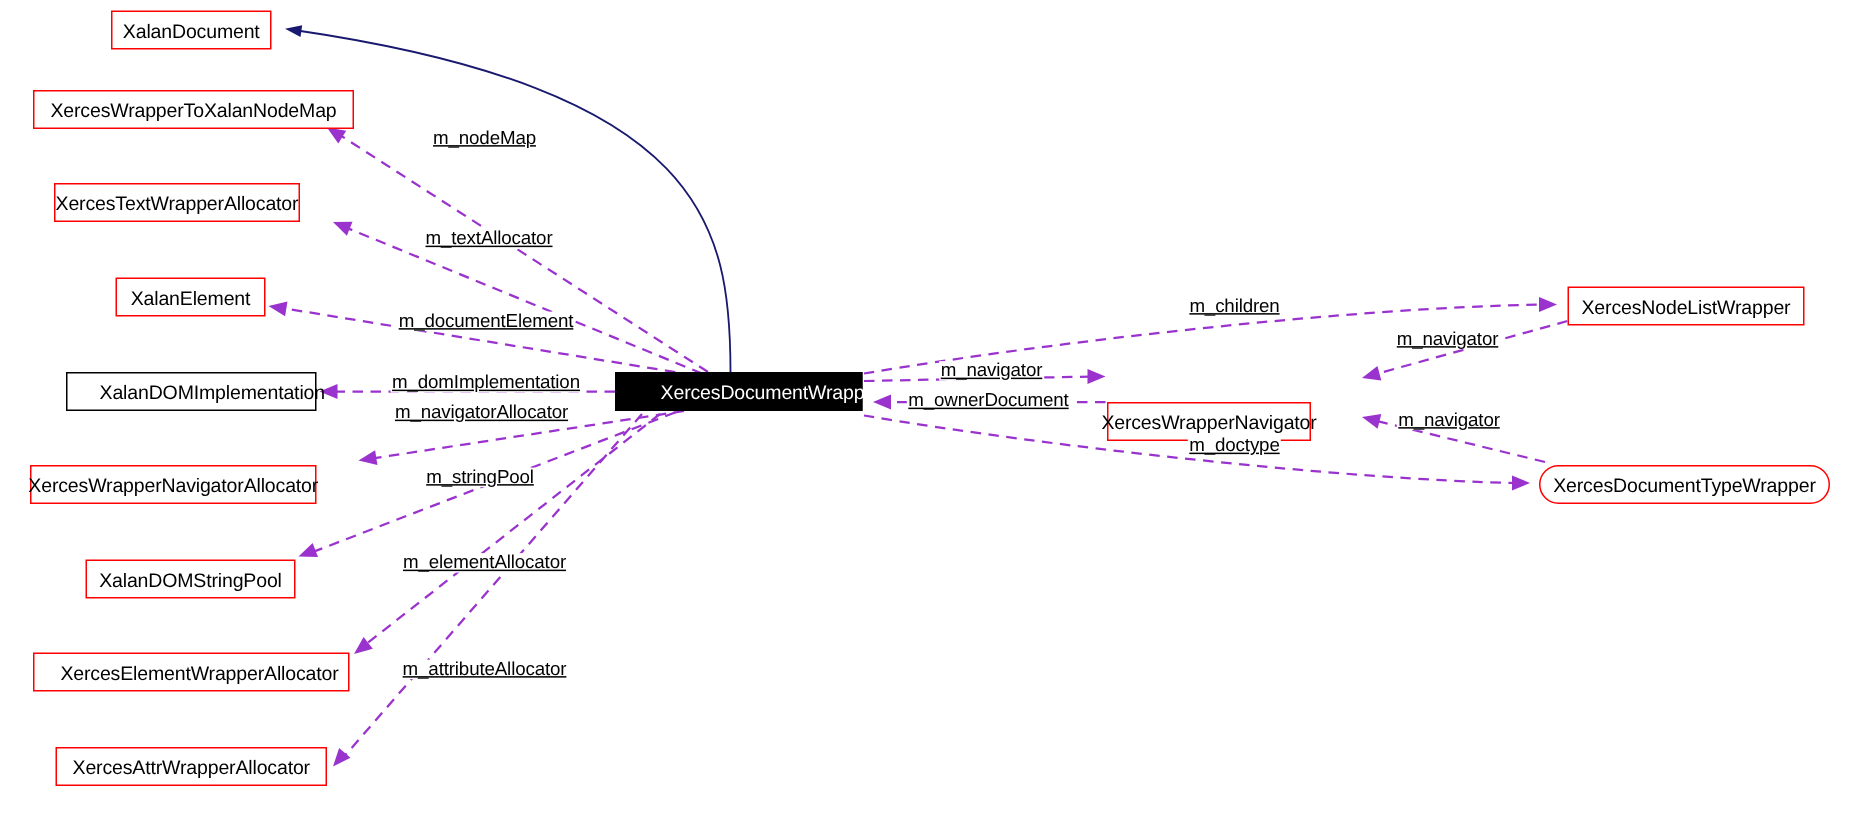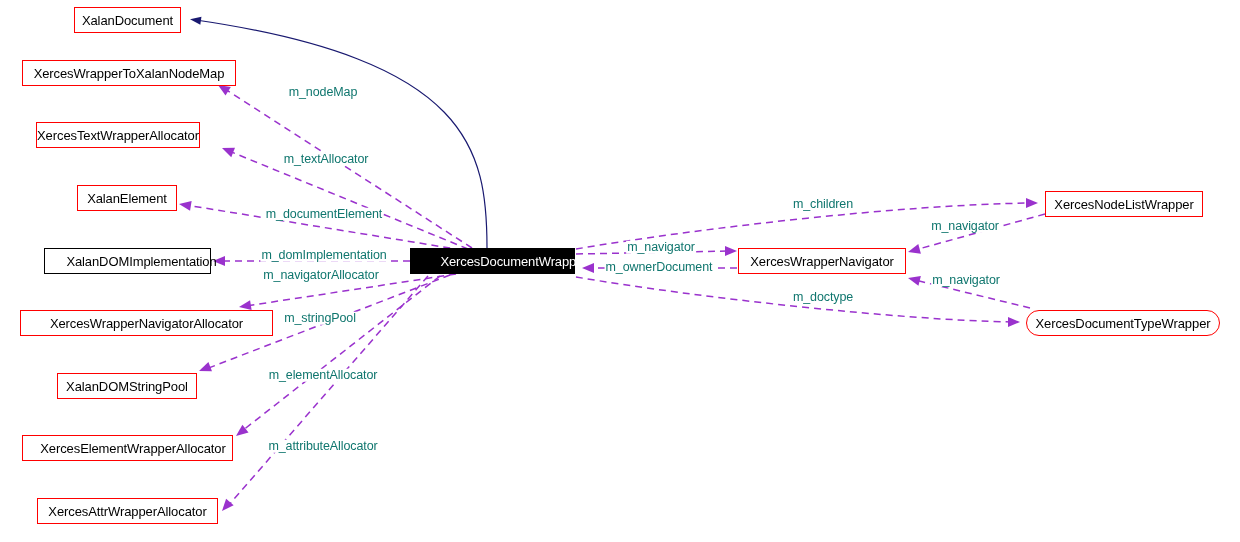--- a/index.html
+++ b/index.html
@@ -44,26 +44,27 @@
   }
   .node.current {
     background: #000000;
     border-color: #000000;
     color: #ffffff;
   }
   .edge-label {
     position: absolute;
     font-size: 12.5px;
     line-height: 1;
-    color: #0f766e;
+    color: #000000;
     white-space: nowrap;
     background: #ffffff;
     padding: 0 1px;
     transform: translate(-50%, -50%);
     letter-spacing: -0.1px;
+    text-decoration: underline;
   }
 </style>
 </head>
 <body>
 
 <div id="diagram">
 
   <svg id="edge-layer" viewBox="0 0 1240 542" width="1240" height="542" xmlns="http://www.w3.org/2000/svg">
       <path d="M 487,248 C 487,150 470,60 196,20" fill="none" stroke="#191970" stroke-width="1.2"></path>
       <polygon points="0,0 -11,-4 -11,4" fill="#191970" transform="translate(190,19.2) rotate(188)"></polygon>
@@ -96,26 +97,26 @@
       <path d="M 1030,308 L 915,280" fill="none" stroke="#9a32cd" stroke-width="1.5" stroke-dasharray="7,5"></path>
       <polygon points="0,0 -12,-5 -12,5" fill="#9a32cd" transform="translate(908,278) rotate(194)"></polygon>
     </svg>
 
   <div id="node-layer">
       <div class="node" style="left: 74px; top: 7px; width: 107px; height: 26px;">XalanDocument</div>
       <div class="node" style="left: 22px; top: 60px; width: 214px; height: 26px;">XercesWrapperToXalanNodeMap</div>
       <div class="node" style="left: 36px; top: 122px; width: 164px; height: 26px;">XercesTextWrapperAllocator</div>
       <div class="node" style="left: 77px; top: 185px; width: 100px; height: 26px;">XalanElement</div>
       <div class="node plain-border" style="left: 44px; top: 248px; width: 167px; height: 26px;">XalanDOMImplementation</div>
-      <div class="node" style="left: 20px; top: 310px; width: 253px; height: 26px;">XercesWrapperNavigatorAllocator</div>
+      <div class="node" style="left: 20px; top: 310px; width: 191px; height: 26px;">XercesWrapperNavigatorAllocator</div>
       <div class="node" style="left: 57px; top: 373px; width: 140px; height: 26px;">XalanDOMStringPool</div>
       <div class="node" style="left: 22px; top: 435px; width: 211px; height: 26px; padding-left: 11px;">XercesElementWrapperAllocator</div>
       <div class="node" style="left: 37px; top: 498px; width: 181px; height: 26px;">XercesAttrWrapperAllocator</div>
       <div class="node current" style="left: 410px; top: 248px; width: 165px; height: 26px; padding-left: 43px;">XercesDocumentWrapper</div>
-      <div class="node" style="left: 738px; top: 248px; width: 168px; height: 26px;">XercesWrapperNavigator</div>
+      <div class="node" style="left: 738px; top: 268px; width: 136px; height: 26px;">XercesWrapperNavigator</div>
       <div class="node" style="left: 1045px; top: 191px; width: 158px; height: 26px;">XercesNodeListWrapper</div>
       <div class="node" style="left: 1026px; top: 310px; width: 194px; height: 26px; border-radius: 13px;">XercesDocumentTypeWrapper</div>
     </div>
   <div id="label-layer">
       <div class="edge-label" style="left: 323px; top: 92px;">m_nodeMap</div>
       <div class="edge-label" style="left: 326px; top: 159px;">m_textAllocator</div>
       <div class="edge-label" style="left: 324px; top: 214px;">m_documentElement</div>
       <div class="edge-label" style="left: 324px; top: 255px;">m_domImplementation</div>
       <div class="edge-label" style="left: 321px; top: 275px;">m_navigatorAllocator</div>
       <div class="edge-label" style="left: 320px; top: 318px;">m_stringPool</div>

